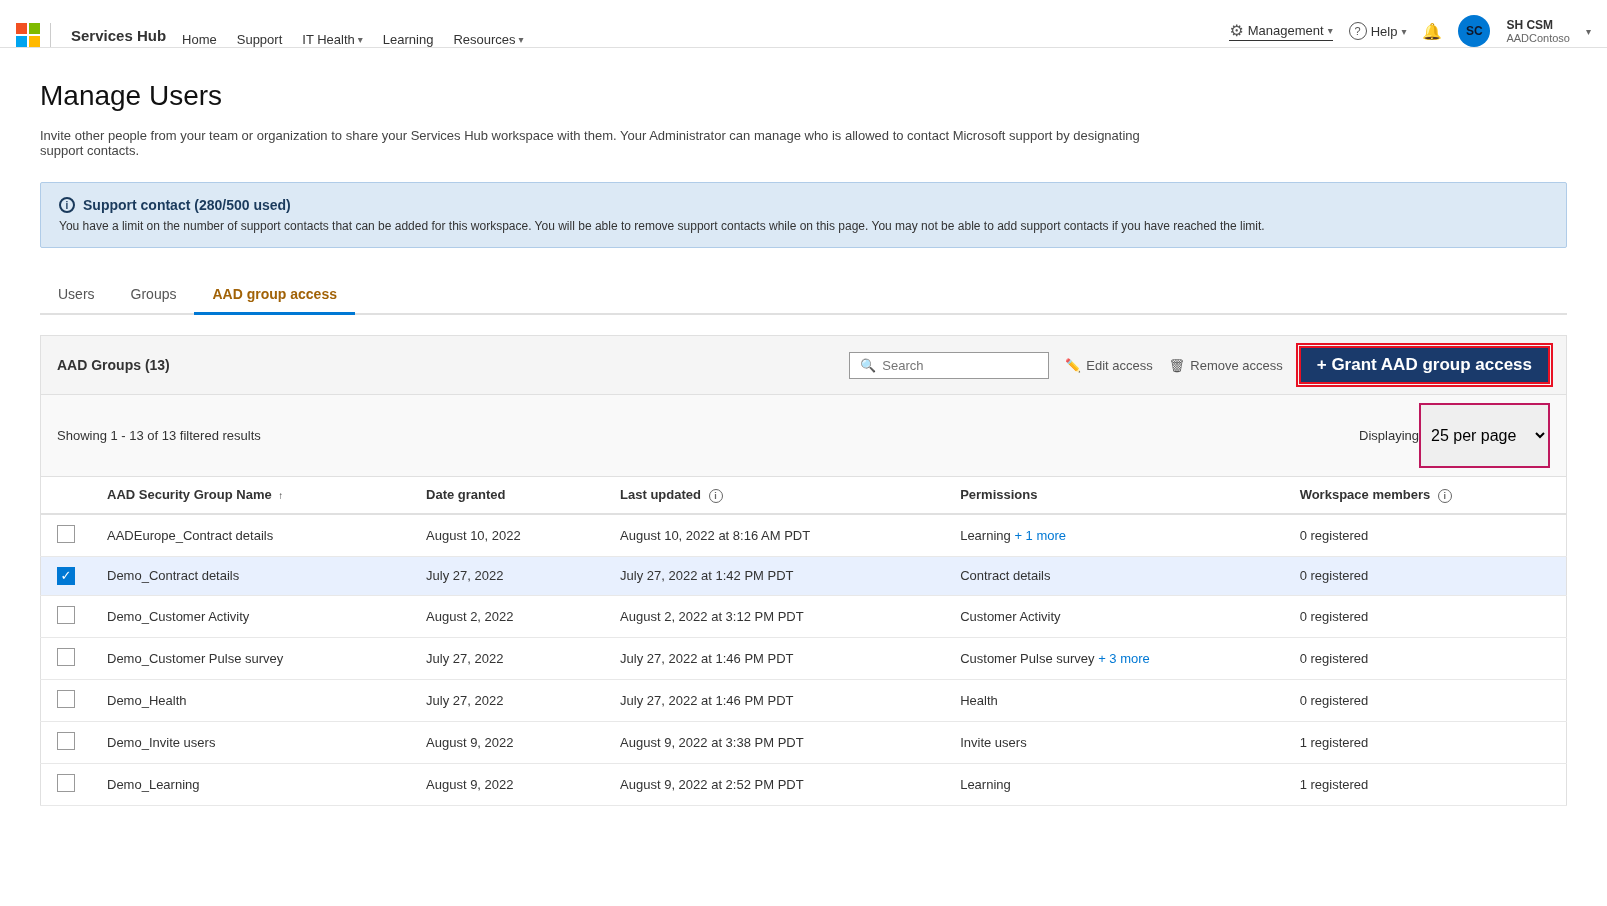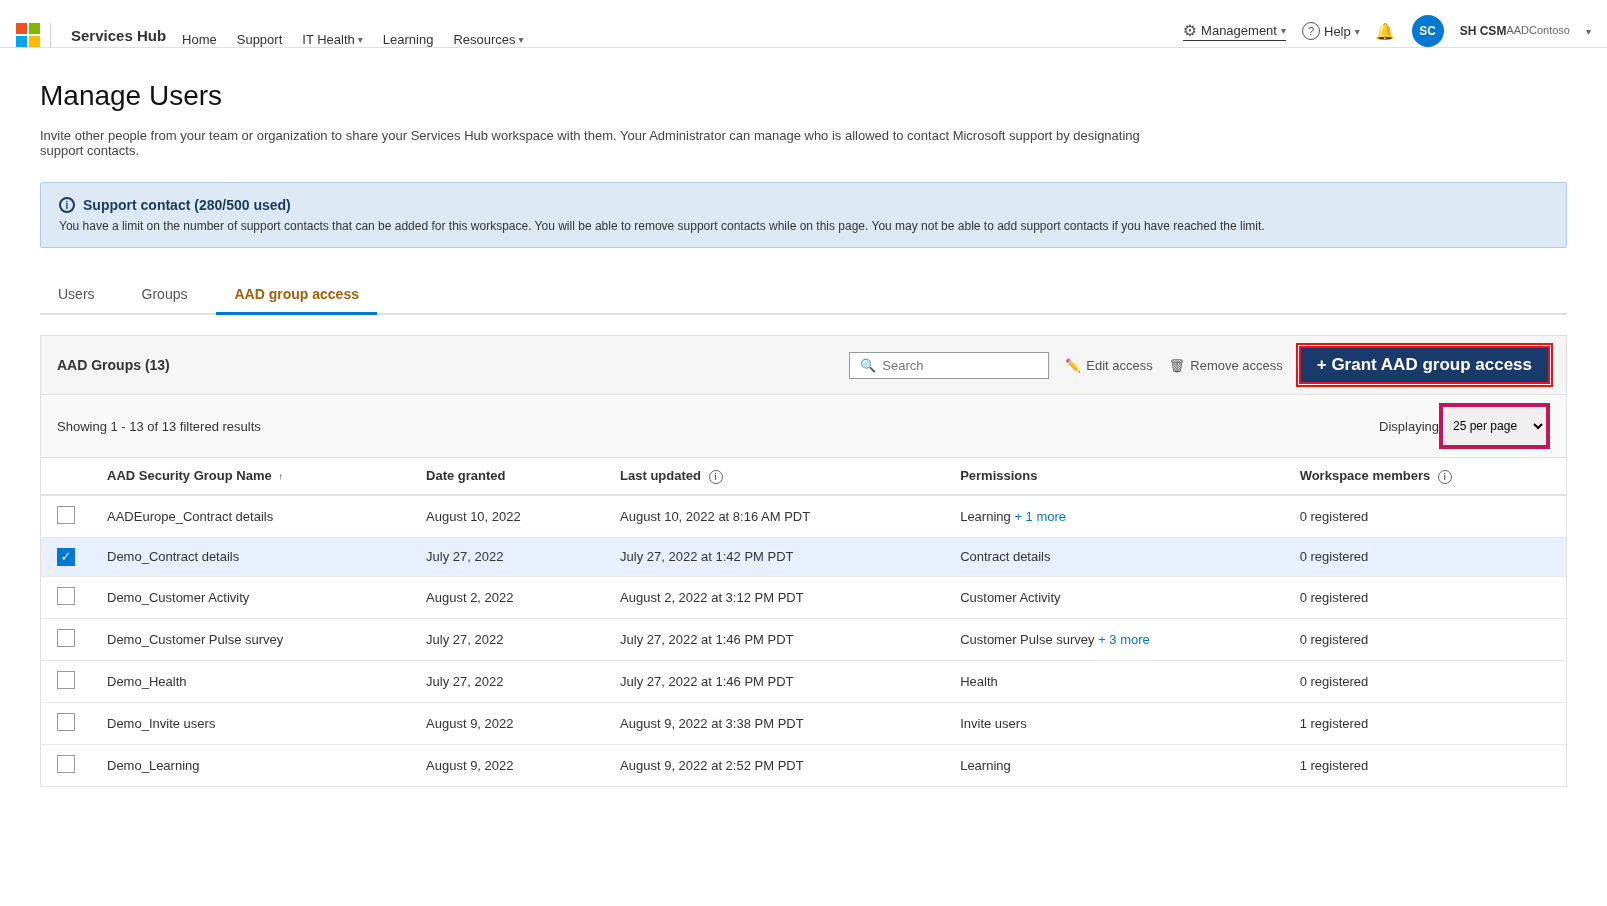--- a/index.html
+++ b/index.html
@@ -82,31 +82,31 @@
     .header-bell {
       cursor: pointer;
       font-size: 16px;
       color: #555;
     }
     .user-avatar {
       width: 32px;
       height: 32px;
       border-radius: 50%;
       background: #0078d4;
-      color: #fef9c3;
+      color: #0f172a;
       display: flex;
       align-items: center;
       justify-content: center;
       font-size: 12px;
       font-weight: 600;
       cursor: pointer;
     }
     .user-info {
       display: flex;
-      flex-direction: row;
+      flex-direction: column;
       cursor: pointer;
     }
     .user-name { font-size: 12px; font-weight: 600; }
     .user-org { font-size: 11px; color: #666; }
 
     
     .page-content {
       padding: 32px 40px;
     }
     .page-title {
@@ -153,21 +153,21 @@
       flex-shrink: 0;
     }
     .support-banner-text {
       font-size: 12px;
       color: #333;
     }
 
     
     .tabs {
       display: flex;
-      gap: 11px;
+      gap: 0;
       border-bottom: 2px solid #e0e0e0;
       margin-bottom: 20px;
     }
     .tab {
       padding: 10px 18px;
       font-size: 14px;
       cursor: pointer;
       color: #555;
       border-bottom: 3px solid transparent;
       margin-bottom: -2px;
@@ -253,23 +253,23 @@
       border-bottom: none;
       font-size: 13px;
       color: #333;
     }
     .per-page-select {
       display: flex;
       align-items: center;
       gap: 0;
     }
     .per-page-select select {
-      border: 4px solid #be185d;
-      padding: 11px 6px;
-      font-size: 12px;
+      border: 2px solid #be185d;
+      padding: 21px 6px;
+      font-size: 16px;
       cursor: pointer;
     }
 
     
     .data-table {
       width: 100%;
       border-collapse: collapse;
       border: 1px solid #e0e0e0;
     }
     .data-table thead tr {

